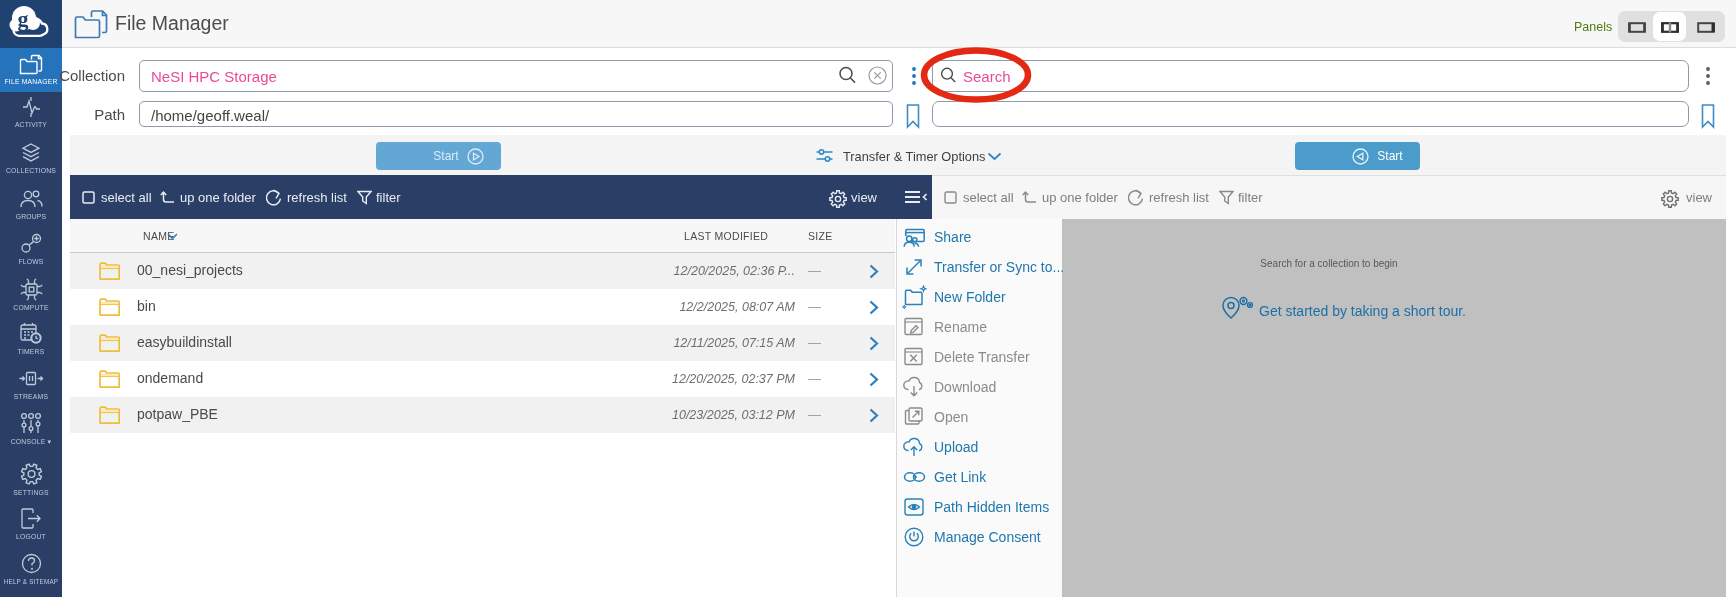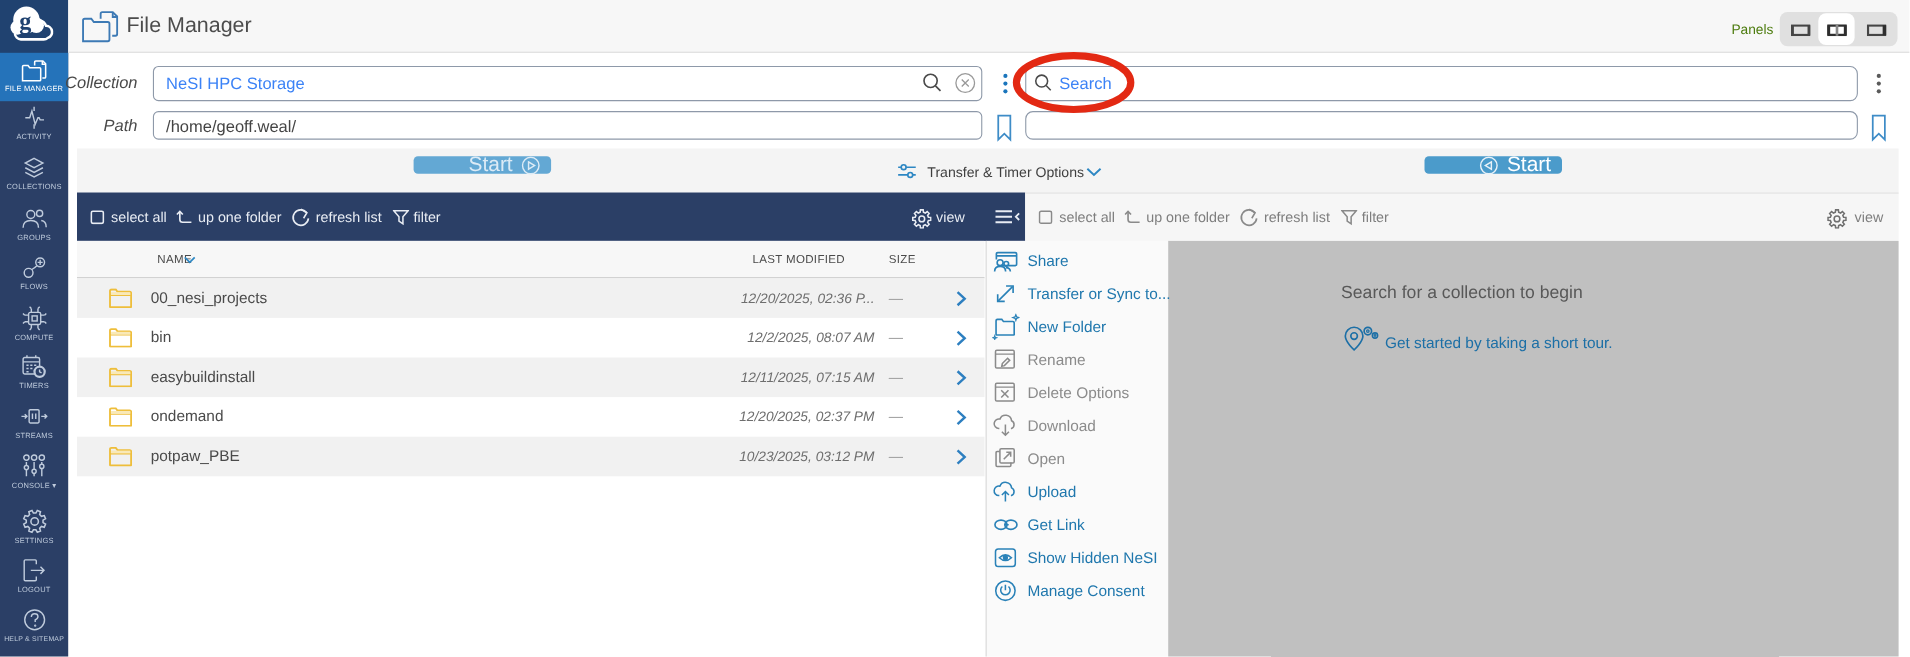--- a/index.html
+++ b/index.html
@@ -12,25 +12,25 @@
 .nv { position:absolute; left:0; width:62px; text-align:center; }
 .nv svg { margin:0 auto; }
 .nv .lbl { display:block; font-size:6.8px; letter-spacing:0.2px; color:#bfcbdc; margin-top:3px; }
 #fmitem { background:#2573ba; }
 #fmitem .lbl { color:#fff; }
 #header { left:62px; top:0; width:1674px; height:48px; background:#f7f7f7; border-bottom:1px solid #dcdcdc; }
 #title { left:115px; top:12px; font-size:19.5px; color:#4c4c4c; }
 #panels-lbl { left:1574px; top:20px; font-size:12.5px; color:#4d7c0f; }
 #panels-group { left:1618px; top:11px; width:107px; height:31px; background:#e0e0e0; border-radius:7px; }
 #panels-sel { left:1653px; top:12px; width:33px; height:29px; background:#fff; border-radius:7px; }
-.row-label { font-size:15px; color:#4a4a4a;font-style:italic; }
+.row-label { font-size:15px; color:#4a4a4a; }
 .inputbox { border:1px solid #8e99a9; border-radius:5px; background:#fff; }
-.blue-text { color:#3b82f6; font-size:15px; }
+.blue-text { color:#ec4899; font-size:15px; }
 #strip { left:70px; top:135px; width:1656px; height:40px; background:#f4f4f4; }
-.startbtn { top:142px; height:16px; border-radius:4px; color:#fff; font-size:19px; display:flex; align-items:center; justify-content:center; gap:8px;padding-left:40px; }
+.startbtn { top:142px; height:28px; border-radius:4px; color:#fff; font-size:12px; display:flex; align-items:center; justify-content:center; gap:8px;padding-left:40px; }
 #toolbar-left { left:70px; top:175px; width:862px; height:44px; background:#2b3f66; }
 #toolbar-right { left:932px; top:175px; width:794px; height:44px; background:#f6f6f6; border-top:1px solid #e0e0e0; }
 .tbt { position:absolute; top:190px; font-size:13px; color:#e8ecf3; }
 .tbtr { position:absolute; top:190px; font-size:13px; color:#7e7e7e; }
 #thead { left:70px; top:219px; width:825px; height:34px; background:#f7f7f7; border-bottom:1px solid #c9c9c9; }
 .th { position:absolute; font-size:10.5px; letter-spacing:0.3px; color:#4a4a4a; top:230px; }
 .frow { left:70px; width:825px; height:36px; }
 .frow.odd { background:#f1f1f1; }
 .fname { left:67px; top:9px; font-size:14px; color:#4a4a4a; position:absolute; }
 .fdate { left:480px; width:245px; text-align:right; top:11px; font-size:12.5px; font-style:italic; color:#6e6e6e; position:absolute; }
@@ -433,21 +433,21 @@
       <path d="M9.2 15.5 l4.8-4.8 1.9 1.9 -4.8 4.8 -2.4 0.5 z"></path>
     </svg>
  <span class="mlabel mgray">Rename</span>
   </div>
 <div class="mitem" style="top:342px;">
  <svg width="23" height="23" viewBox="0 0 23 23" fill="none" stroke="#8b8b8b" stroke-width="1.4">
       <rect x="3" y="3.5" width="17" height="16" rx="1.2"></rect>
       <path d="M3 7 h17" stroke-width="1.1"></path>
       <path d="M8.2 9.8 l6.6 6.6 M14.8 9.8 l-6.6 6.6"></path>
     </svg>
- <span class="mlabel mgray">Delete Options</span>
+ <span class="mlabel mgray">Delete Transfer</span>
   </div>
 <div class="mitem" style="top:372px;">
  <svg width="24" height="24" viewBox="0 0 24 24" fill="none" stroke="#8b8b8b" stroke-width="1.4">
       <path d="M6.5 14.5 H6 a4.3 4.3 0 1 1 1-8.5 A5.5 5.5 0 0 1 17.6 7.5 a3.8 3.8 0 0 1 -0.1 7 h-0.5"></path>
       <path d="M12 11 v9.5 M8.8 17.5 l3.2 3.2 3.2-3.2"></path>
     </svg>
  <span class="mlabel mgray">Download</span>
   </div>
 <div class="mitem" style="top:402px;">
  <svg width="23" height="23" viewBox="0 0 23 23" fill="none" stroke="#8b8b8b" stroke-width="1.4">
@@ -471,32 +471,32 @@
       <path d="M11 12 h4" stroke-width="1.3"></path>
     </svg>
  <span class="mlabel mblue">Get Link</span>
   </div>
 <div class="mitem" style="top:492px;">
  <svg width="24" height="24" viewBox="0 0 24 24" fill="none" stroke="#2a82b8" stroke-width="1.4">
       <rect x="3" y="4" width="18" height="16" rx="2.5"></rect>
       <path d="M6.5 12 q5.5-5.2 11 0 q-5.5 5.2-11 0 z"></path>
       <circle cx="12" cy="12" r="1.7" fill="#2a82b8"></circle>
     </svg>
- <span class="mlabel mblue">Show Hidden NeSI</span>
+ <span class="mlabel mblue">Path Hidden Items</span>
   </div>
 <div class="mitem" style="top:522px;">
  <svg width="24" height="24" viewBox="0 0 24 24" fill="none" stroke="#2a82b8" stroke-width="1.4">
       <circle cx="12" cy="12" r="8.8"></circle>
       <path d="M12 6.5 v5"></path>
       <path d="M9.2 8.2 a4.3 4.3 0 1 0 5.6 0"></path>
     </svg>
  <span class="mlabel mblue">Manage Consent</span>
   </div>
 
-<div class="abs" style="left:1129px; top:258px; width:400px; text-align:center; font-size:16px; color:#585858;">Search for a collection to begin</div>
+<div class="abs" style="left:1129px; top:258px; width:400px; text-align:center; font-size:10px; color:#585858;">Search for a collection to begin</div>
 <div class="abs" style="left:1220px; top:295px;">
 <svg width="34" height="30" viewBox="0 0 34 30" fill="none" stroke="#1c6fa6" stroke-width="1.5">
  <path d="M11 2.5 a8 8 0 0 1 8 8 c0 5.5-8 12.5-8 12.5 S3 16 3 10.5 a8 8 0 0 1 8-8 z"></path>
  <circle cx="11" cy="10.5" r="3"></circle>
  <circle cx="23.5" cy="6" r="3.4" stroke-width="1.5"></circle>
       <circle cx="23.5" cy="6" r="1.1" stroke-width="1.2"></circle>
  <circle cx="30" cy="10" r="2.4" stroke-width="1.4"></circle>
       <circle cx="30" cy="10" r="0.8" stroke-width="1.1"></circle>
 </svg>
 </div>

